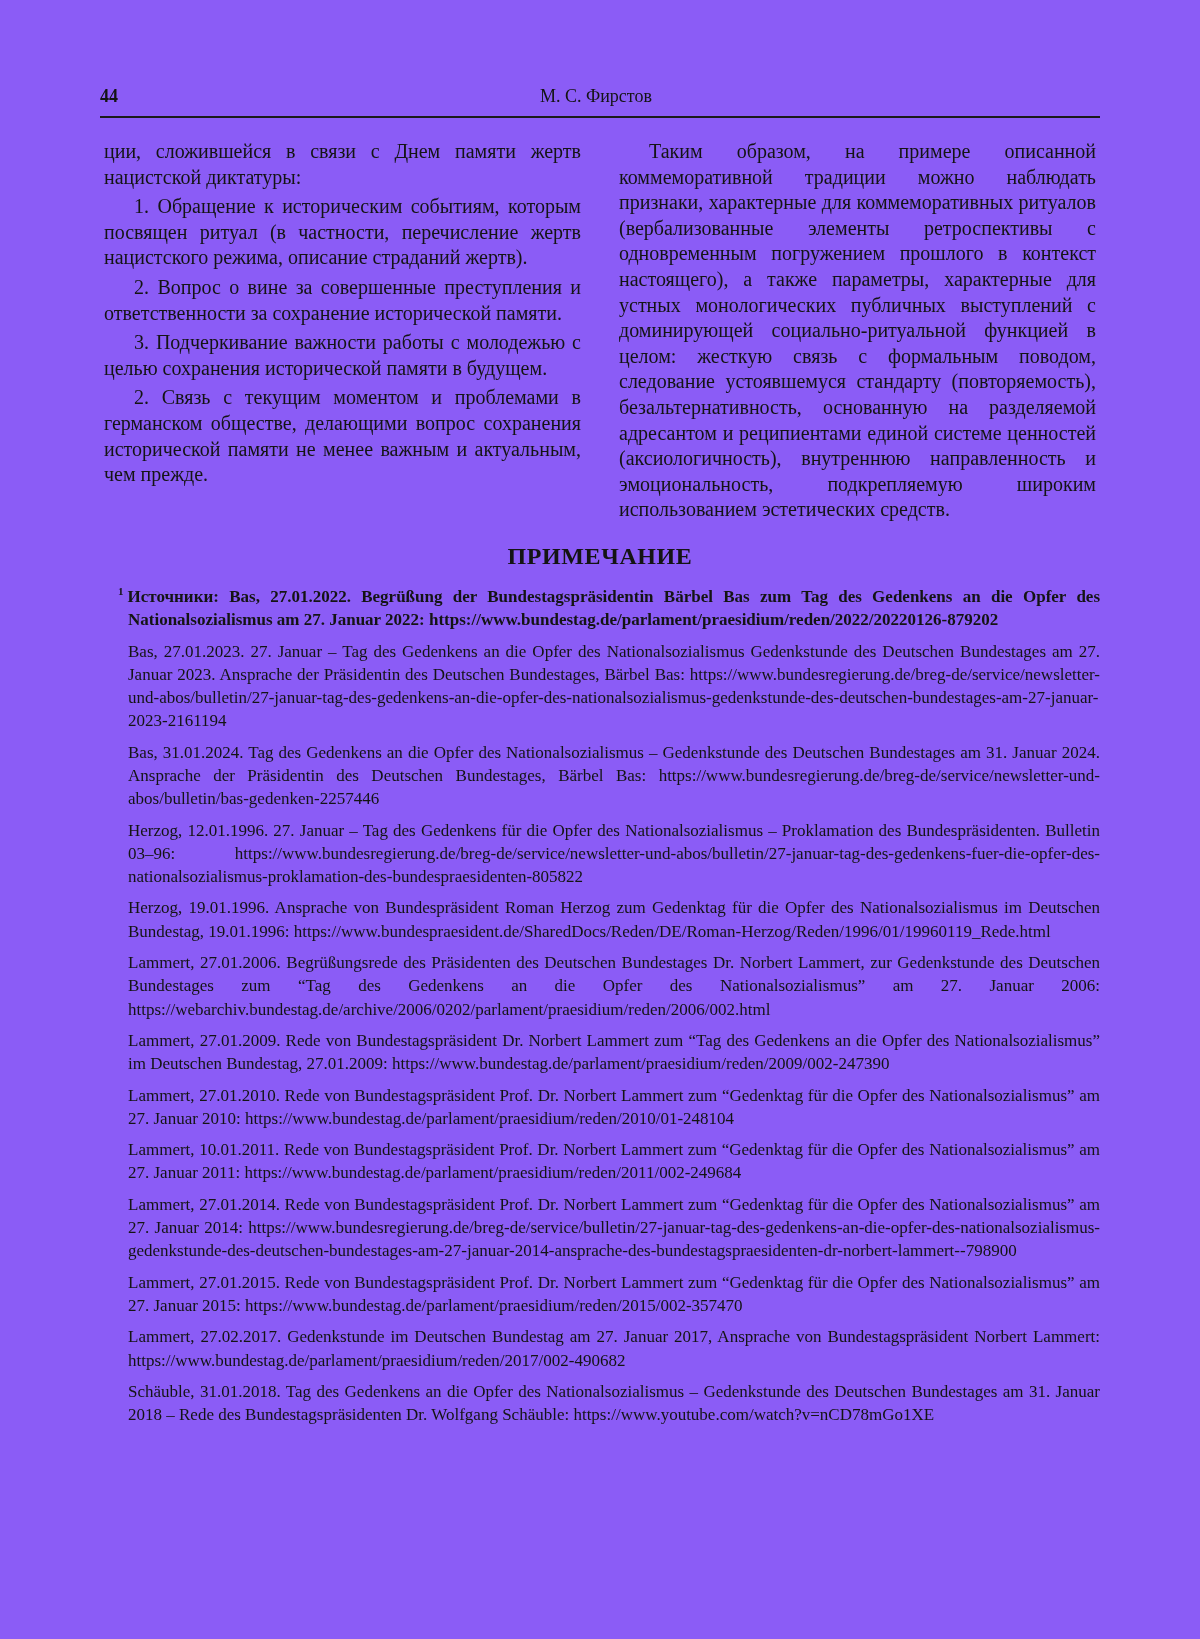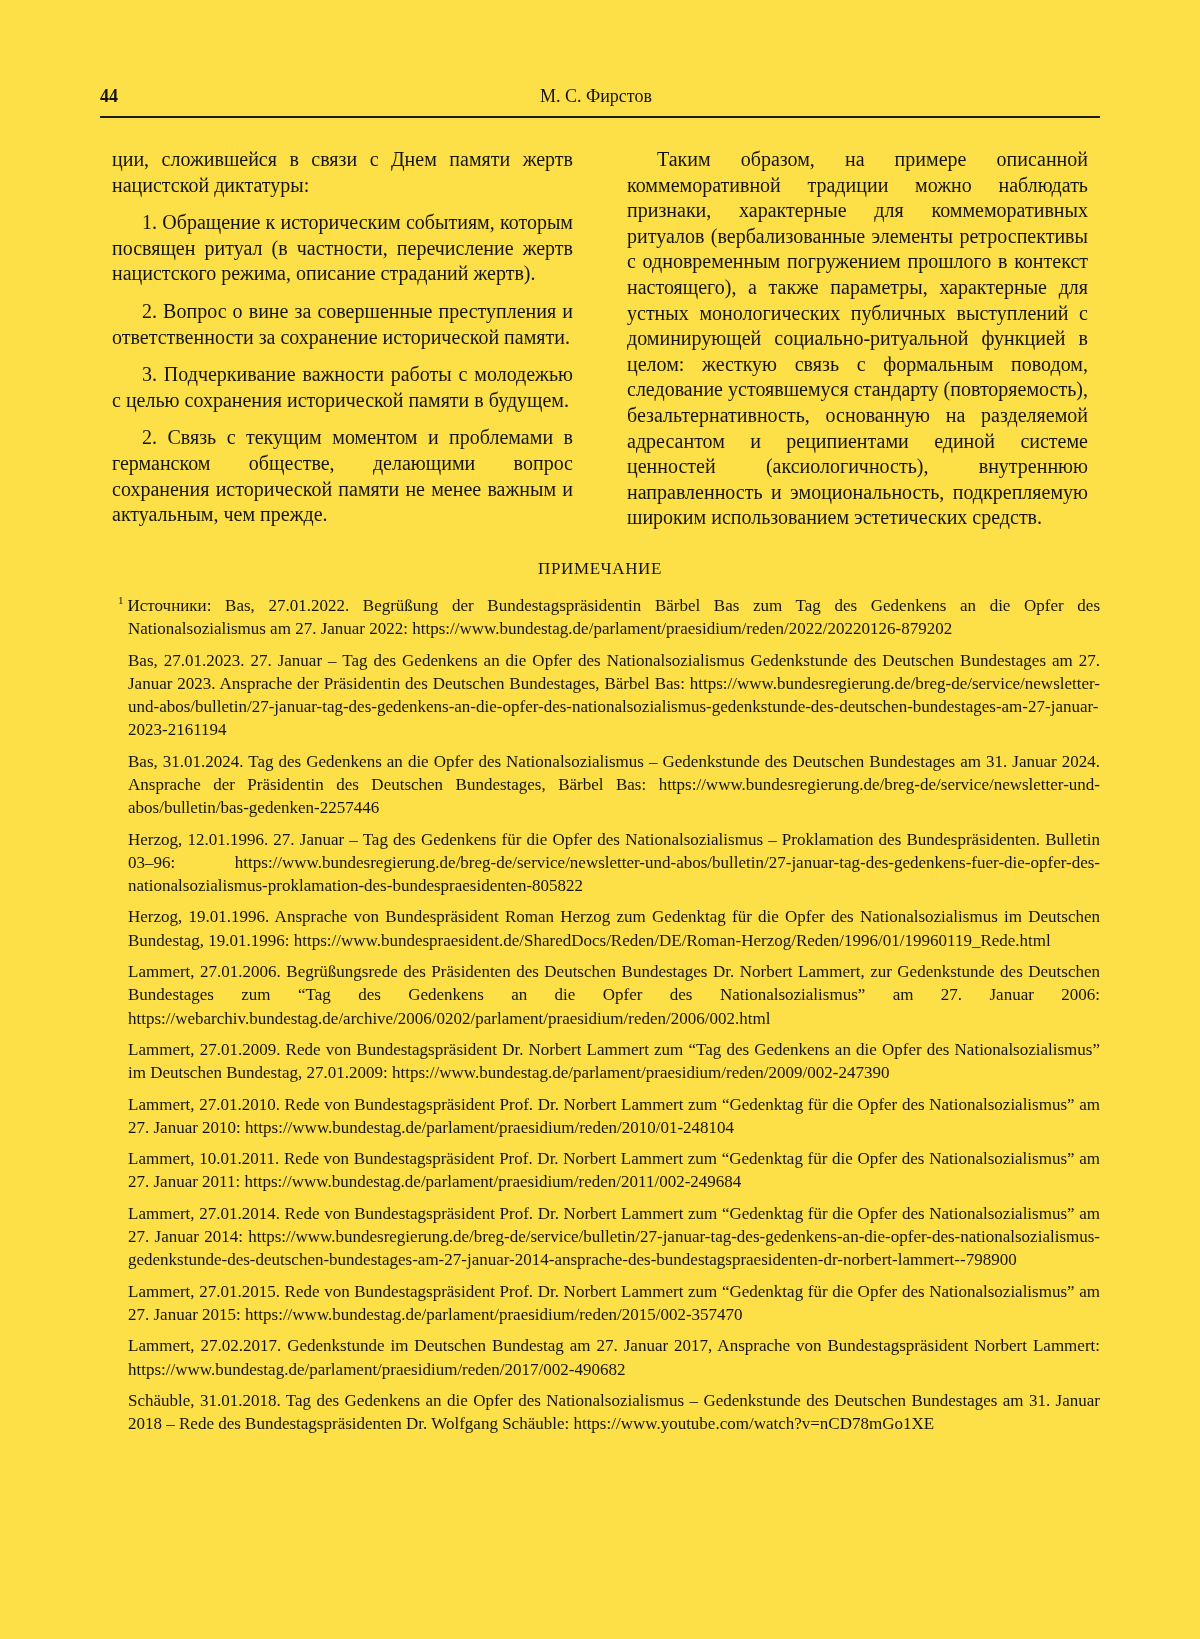--- a/index.html
+++ b/index.html
@@ -2,21 +2,21 @@
 <html lang="ru"><head>
 <meta charset="utf-8">
 <style>
   html, body { margin: 0; padding: 0; background: #ffffff; }
   .page {
     position: relative;
     width: 1200px;
     height: 1639px;
     box-sizing: border-box;
     padding: 84px 100px 0 100px;
-    background: #fde047;
+    background: #8b5cf6;
     color: #141414;
     font-family: "Liberation Serif", "DejaVu Serif", serif;
     overflow: hidden;
   }
   .page-header {
     position: relative;
     height: 24px;
     font-size: 18px;
     line-height: 24px;
   }
@@ -38,41 +38,41 @@
   }
   .body-columns {
     display: flex;
     gap: 30px;
     margin-top: 17px;
     font-size: 20px;
     line-height: 25.6px;
     text-align: justify;
   }
   .col { flex: 1 1 0; min-width: 0; }
-  .body-columns p { margin: 12px; text-indent: 30px; }
+  .body-columns p { margin: 4px; text-indent: 30px; }
   .body-columns p.noindent { text-indent: 0; }
   .notes-heading {
     margin: 16px 0 15px 0;
     text-align: center;
-    font-size: 17px;
-    font-weight: normal;
+    font-size: 24px;
+    font-weight: bold;
     letter-spacing: 0.6px;
   }
   .notes-section {
     margin-left: 28px;
     font-size: 17px;
     line-height: 23.3px;
     text-align: justify;
   }
   .note {
     margin: 0 0 8px 0;
     overflow-wrap: break-word;
     word-break: break-word;
   }
-  .note.hang { text-indent: -10px; }
+  .note.hang { text-indent: -10px; font-weight: bold; }
   .fnmark {
     font-size: 11px;
     vertical-align: super;
     line-height: 0;
     margin-right: 4px;
   }
 </style>
 </head>
 <body>
 

